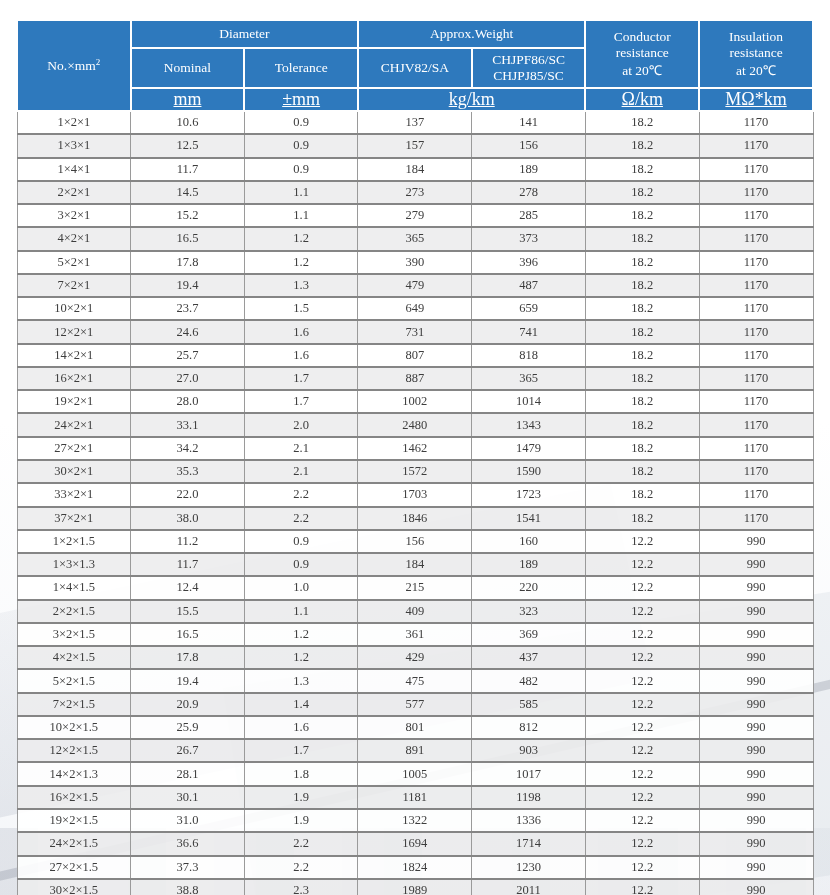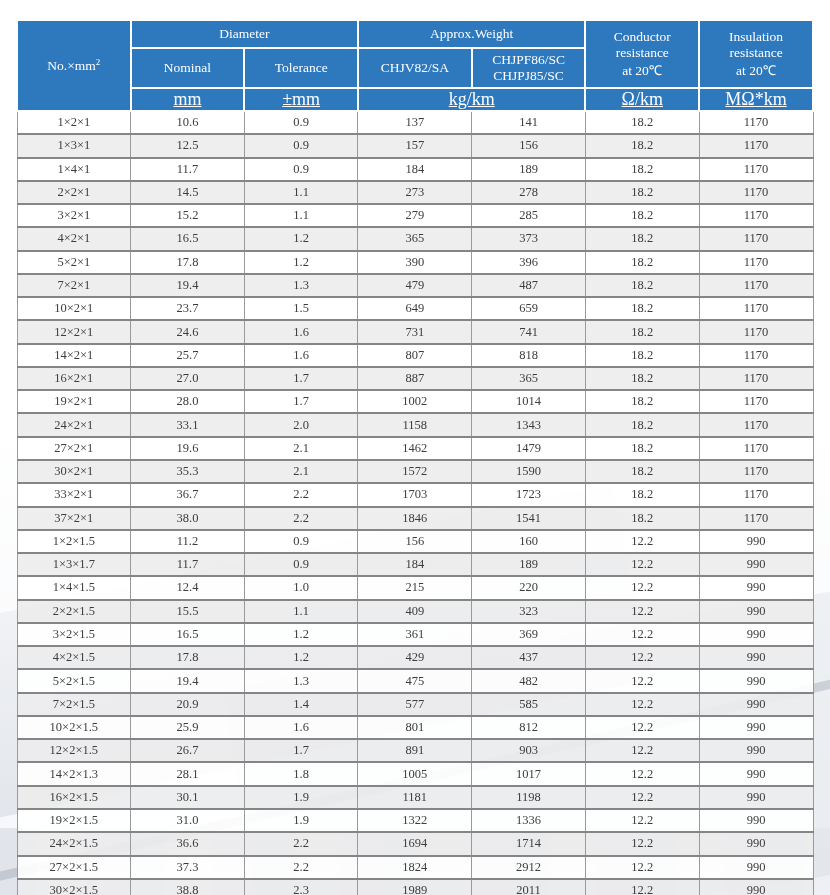--- a/index.html
+++ b/index.html
@@ -266,46 +266,46 @@
         <td>1.7</td>
         <td>1002</td>
         <td>1014</td>
         <td>18.2</td>
         <td>1170</td>
       </tr>
       <tr class="even">
         <td>24×2×1</td>
         <td>33.1</td>
         <td>2.0</td>
-        <td>1158</td>
+        <td>2480</td>
         <td>1343</td>
         <td>18.2</td>
         <td>1170</td>
       </tr>
       <tr class="odd">
         <td>27×2×1</td>
-        <td>19.6</td>
+        <td>34.2</td>
         <td>2.1</td>
         <td>1462</td>
         <td>1479</td>
         <td>18.2</td>
         <td>1170</td>
       </tr>
       <tr class="even">
         <td>30×2×1</td>
         <td>35.3</td>
         <td>2.1</td>
         <td>1572</td>
         <td>1590</td>
         <td>18.2</td>
         <td>1170</td>
       </tr>
       <tr class="odd">
         <td>33×2×1</td>
-        <td>36.7</td>
+        <td>22.0</td>
         <td>2.2</td>
         <td>1703</td>
         <td>1723</td>
         <td>18.2</td>
         <td>1170</td>
       </tr>
       <tr class="even">
         <td>37×2×1</td>
         <td>38.0</td>
         <td>2.2</td>
@@ -317,21 +317,21 @@
       <tr class="odd">
         <td>1×2×1.5</td>
         <td>11.2</td>
         <td>0.9</td>
         <td>156</td>
         <td>160</td>
         <td>12.2</td>
         <td>990</td>
       </tr>
       <tr class="even">
-        <td>1×3×1.7</td>
+        <td>1×3×1.3</td>
         <td>11.7</td>
         <td>0.9</td>
         <td>184</td>
         <td>189</td>
         <td>12.2</td>
         <td>990</td>
       </tr>
       <tr class="odd">
         <td>1×4×1.5</td>
         <td>12.4</td>
@@ -438,21 +438,21 @@
         <td>1694</td>
         <td>1714</td>
         <td>12.2</td>
         <td>990</td>
       </tr>
       <tr class="odd">
         <td>27×2×1.5</td>
         <td>37.3</td>
         <td>2.2</td>
         <td>1824</td>
-        <td>2912</td>
+        <td>1230</td>
         <td>12.2</td>
         <td>990</td>
       </tr>
       <tr class="even">
         <td>30×2×1.5</td>
         <td>38.8</td>
         <td>2.3</td>
         <td>1989</td>
         <td>2011</td>
         <td>12.2</td>

